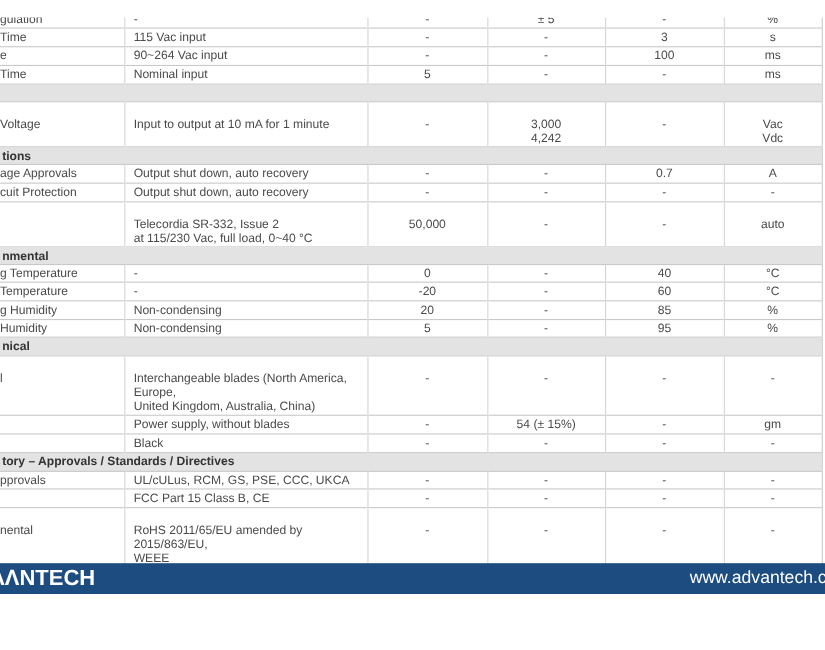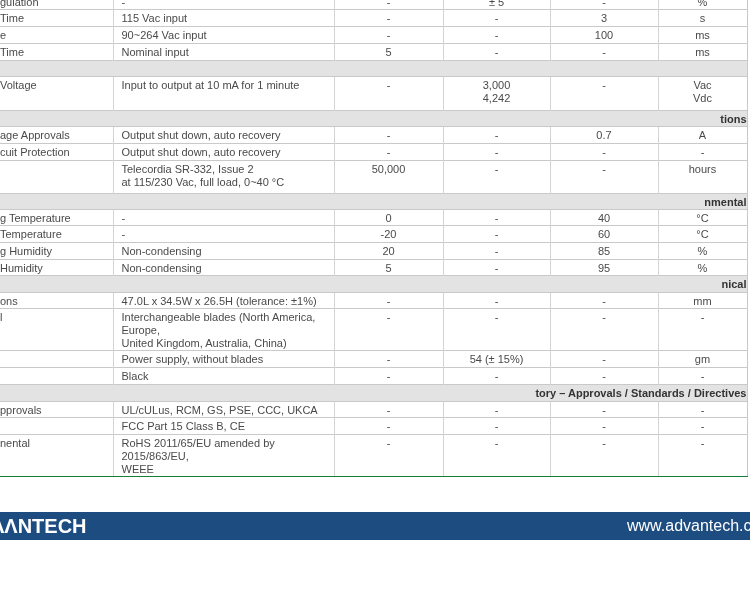--- a/index.html
+++ b/index.html
@@ -1,35 +1,35 @@
 <!DOCTYPE html>
 <html><head>
 <meta charset="utf-8">
 <style>
   html,body{margin:0;padding:0;background:#ffffff;}
   .page{position:relative;width:750px;height:591px;background:#fff;overflow:hidden;
         font-family:"Liberation Sans",sans-serif;}
   
-  table.spec{position:absolute;left:0;top:0;width:747px;border-collapse:collapse;
+  table.spec{position:absolute;left:0;top:16px;width:747px;border-collapse:collapse;
              table-layout:fixed;font-size:11px;color:#4a4a4a;
              border-right:1px solid #c9c9c9;}
   table.spec td{padding:0;border-top:1px solid #c9c9c9;vertical-align:middle;
                 overflow:hidden;}
   table.spec tr:last-child td{border-bottom:1px solid #15803d;}
   table.spec tr.data td + td{border-left:1px solid #d4d4d4;}
   tr.h9  td{height:9px;border-top:none;}
   tr.h15 td{height:15px;}
   tr.h16 td{height:16px;}
   tr.h31 td{height:31px;}
   tr.h32 td{height:32px;margin-left:36px;}
   tr.h33 td{height:33px;}
   tr.row2 td{vertical-align:top;}
-  tr.row2 td span{display:block;padding-top:2px;line-height:13px;}
+  tr.row2 td span{display:block;padding-top:14px;line-height:13px;}
   tr.sec td{background:#e3e3e3;font-weight:bold;color:#333333;}
-  tr.sec td span{display:block;padding-left:20px;text-align:right;}
+  tr.sec td span{display:block;padding-left:2px;}
   td.c1{text-align:left;}
   td.c2 span{display:block;padding-left:8px;}
   td.num,td.unit{text-align:center;}
   td span{white-space:pre-line;}
   tr.h9 td .clip{display:block;height:14px;line-height:14px;margin-top:-6px;}
   
   .footer-bar{position:absolute;left:0;top:512px;width:750px;height:28px;
               background:#1c4c80;overflow:hidden;}
   .footer-logo{position:absolute;left:-9px;top:3px;color:#ffffff;
                font-weight:bold;font-size:20px;letter-spacing:0px;
@@ -165,21 +165,21 @@
         <td class="num">
             <span>50,000</span>
           </td>
         <td class="num">
             <span>-</span>
           </td>
         <td class="num">
             <span>-</span>
           </td>
         <td class="unit">
-            <span>hours</span>
+            <span>auto</span>
           </td>
       </tr>
       <tr class="sec h15">
         <td colspan="6">
             <span>nmental</span>
           </td>
       </tr>
       <tr class="data h15">
         <td class="c1"><span>g Temperature</span></td>
         <td class="c2">
@@ -217,30 +217,20 @@
           </td>
         <td class="num"><span>5</span></td>
         <td class="num"><span>-</span></td>
         <td class="num"><span>95</span></td>
         <td class="unit"><span>%</span></td>
       </tr>
       <tr class="sec h16">
         <td colspan="6">
             <span>nical</span>
           </td>
-      </tr>
-      <tr class="data h15">
-        <td class="c1"><span>ons</span></td>
-        <td class="c2">
-            <span>47.0L x 34.5W x 26.5H (tolerance: ±1%)</span>
-          </td>
-        <td class="num"><span>-</span></td>
-        <td class="num"><span>-</span></td>
-        <td class="num"><span>-</span></td>
-        <td class="unit"><span>mm</span></td>
       </tr>
       <tr class="data row2 h31">
         <td class="c1">
             <span>l</span>
           </td>
         <td class="c2">
             <span>Interchangeable blades (North America, Europe,
 United Kingdom, Australia, China)</span>
           </td>
         <td class="num">

